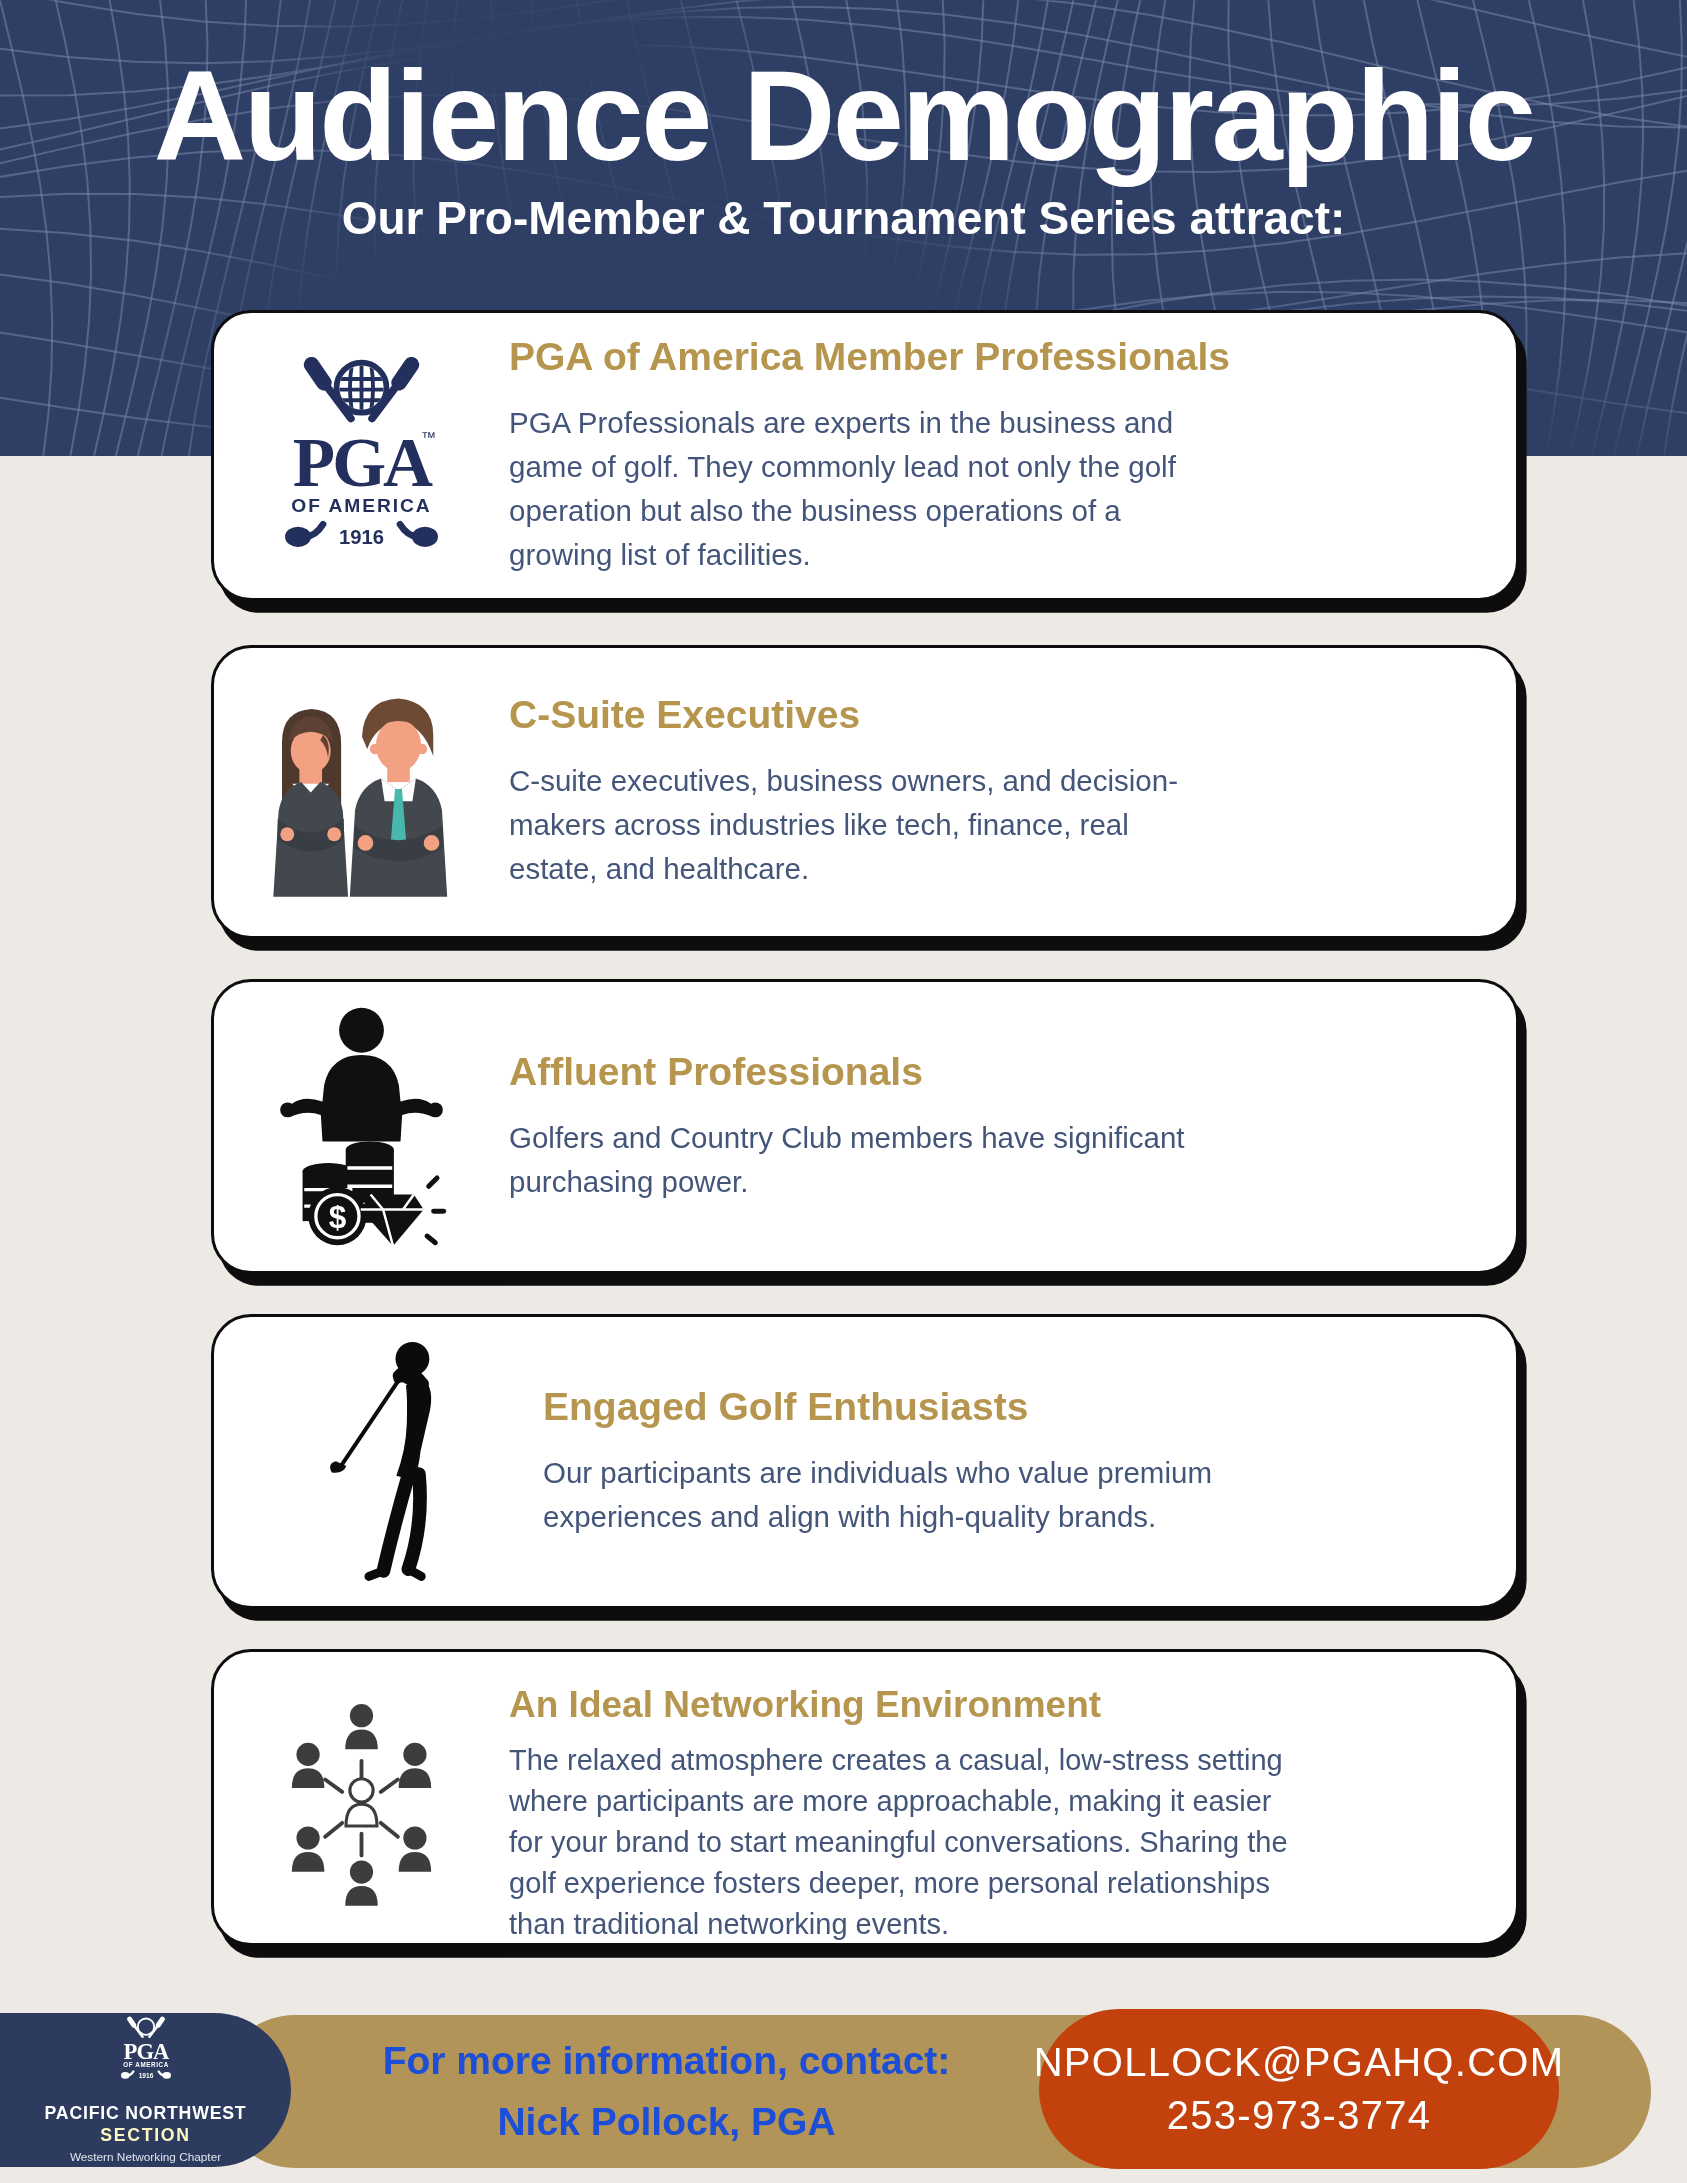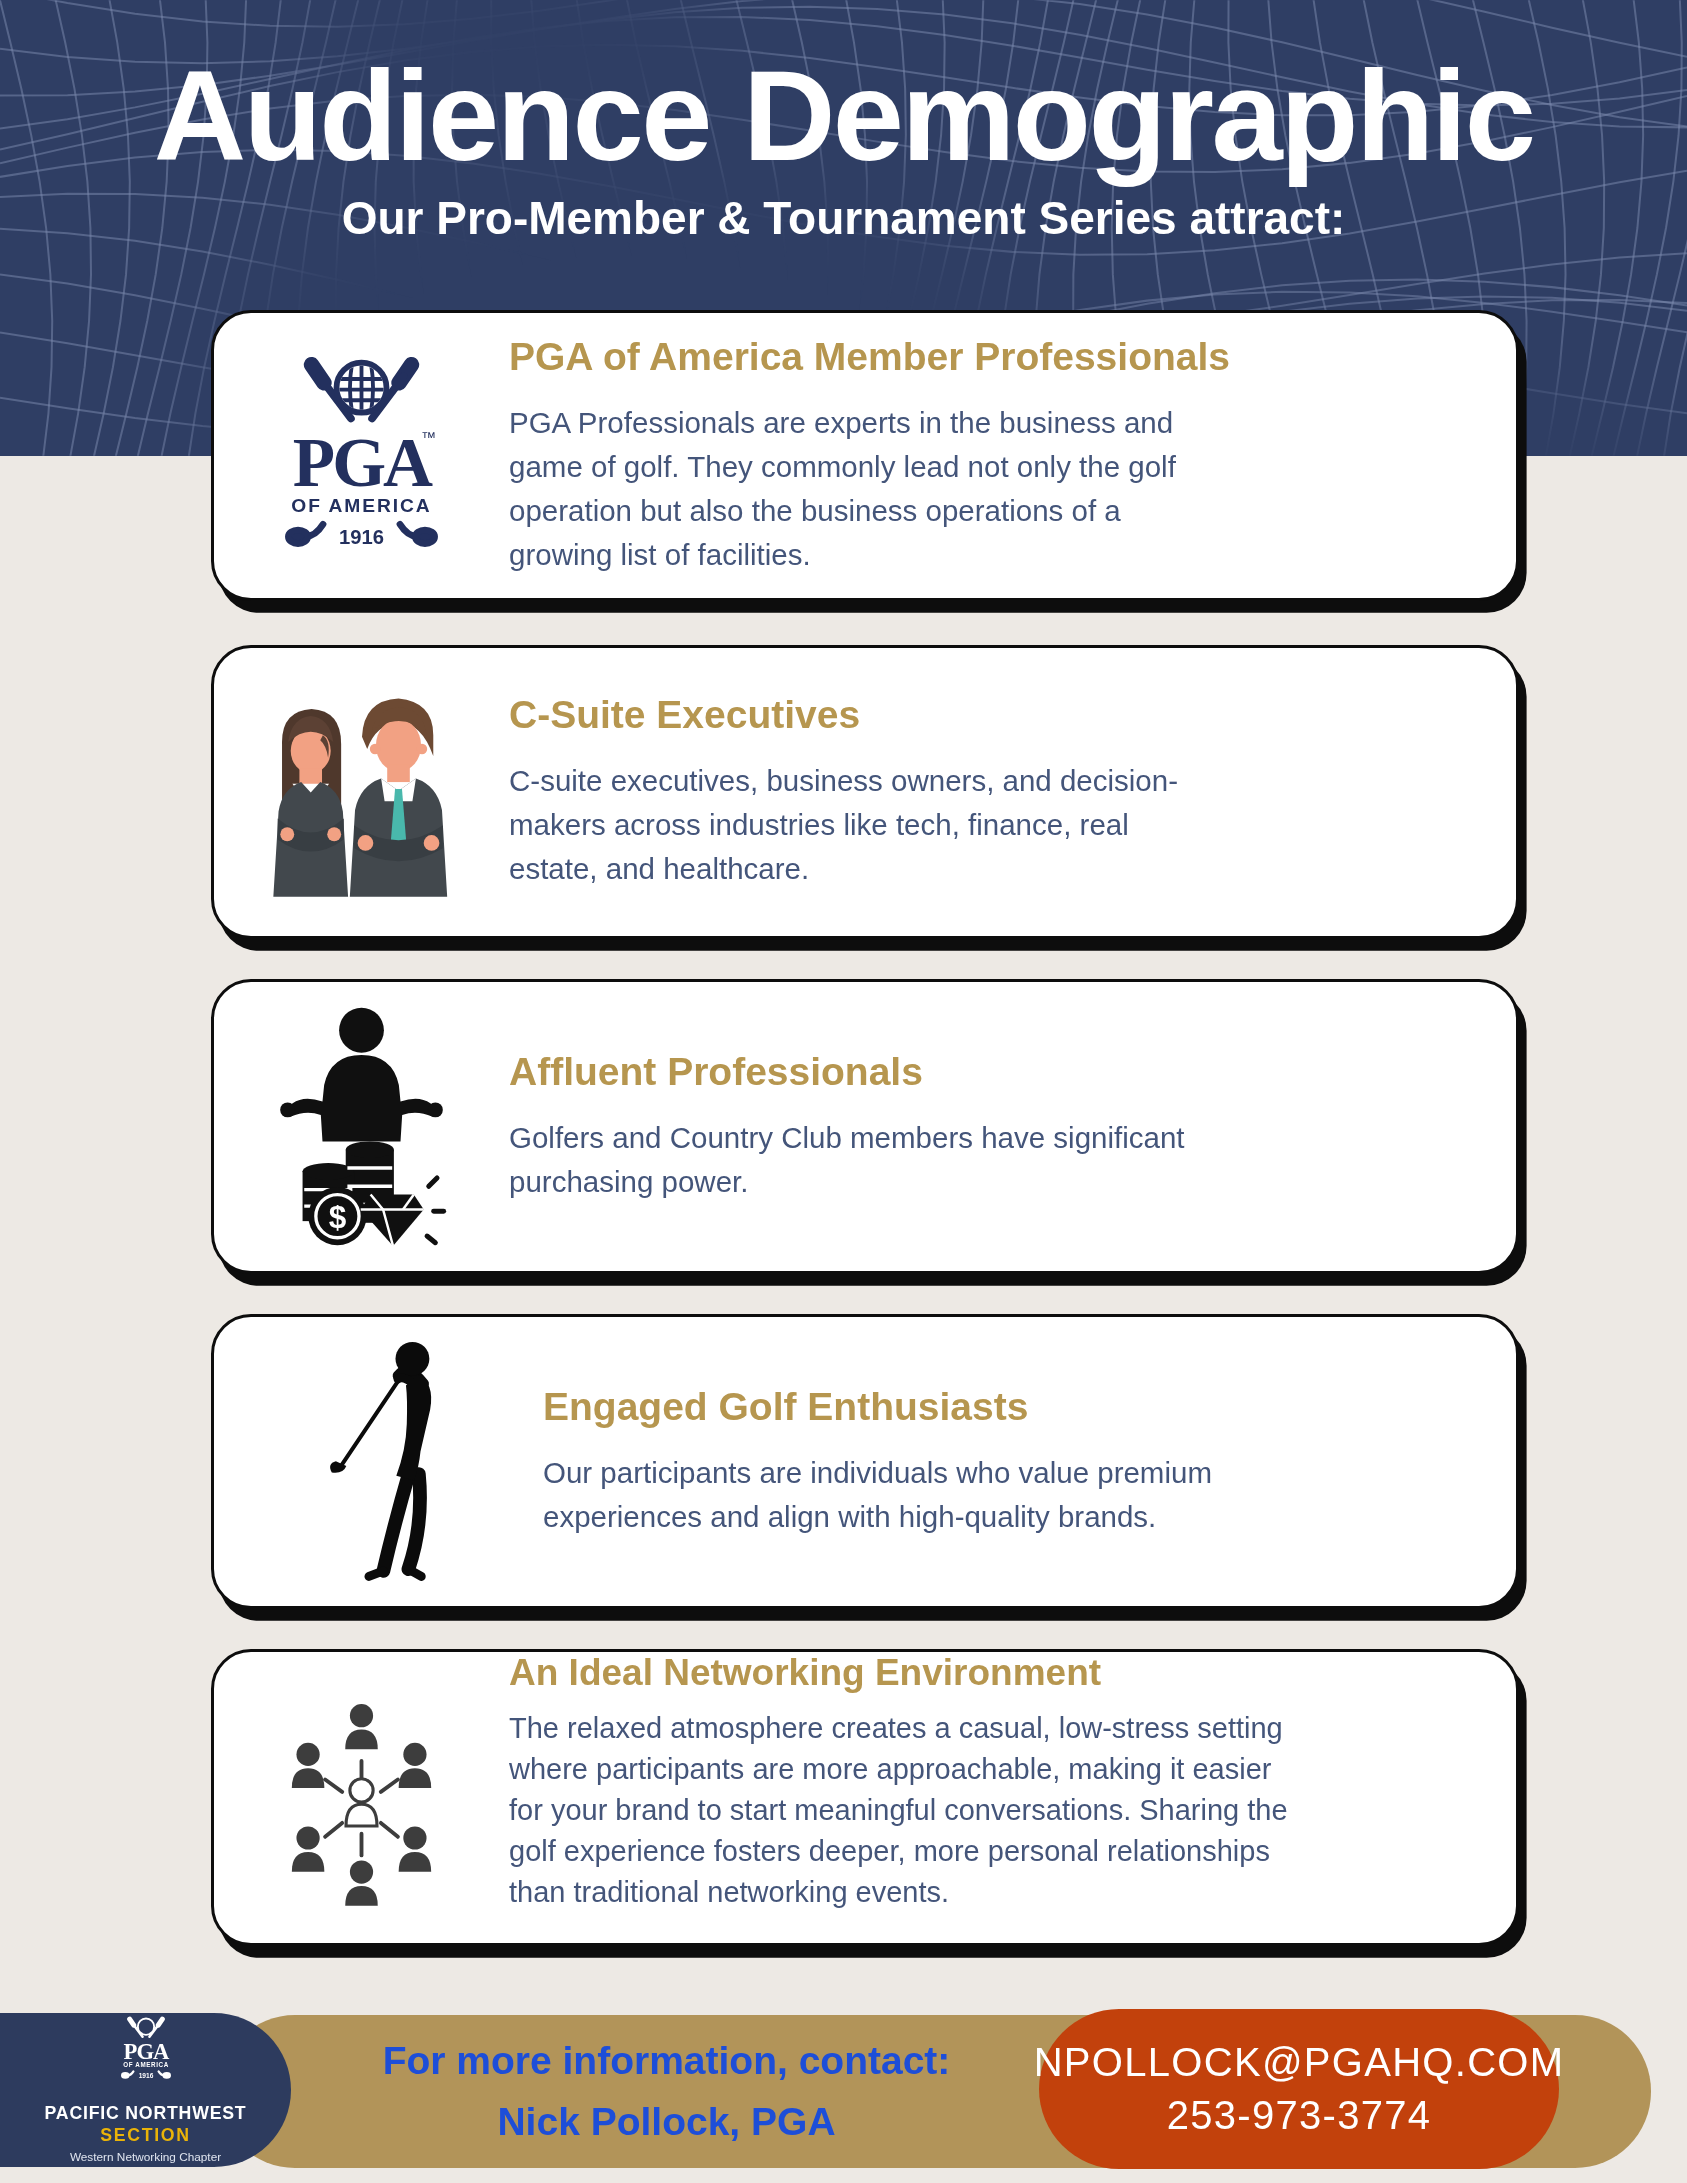--- a/index.html
+++ b/index.html
@@ -21,37 +21,37 @@
           border:3.4px solid #0d0d0d; border-radius:40px; box-shadow:7.6px 11.8px 0 #0d0d0d;
           display:flex; align-items:center; }
   .card-1 { top:310px;  height:291px; }
   .card-2 { top:645px;  height:294px; }
   .card-3 { top:979px; height:295px; }
   .card-4 { top:1314px; height:295px;padding-left:34px; }
   .card-5 { top:1649px; height:297px; align-items:flex-start; }
   .icon-box { flex:0 0 295px; display:flex; align-items:center; justify-content:center; height:100%; }
   .card-5 .icon-box { height:auto; margin-top:30px; }
   .txt { flex:1 1 auto; padding-right:42px; }
-  .card-5 .txt { }
+  .card-5 .txt { padding-top:32px; }
   .card-title { font-size:39px; font-weight:700; color:#b6964f; margin-bottom:22px; letter-spacing:0; }
   .card-5 .card-title { font-size:37px; margin-bottom:13.5px; }
   .card-body { font-size:29.5px; line-height:44px; color:#44557a; white-space:pre-line; }
   .card-5 .card-body { font-size:29px; line-height:41px; }
 
   .pga-logo-card { color:#23305e; }
   .pga-logo-foot { color:#ffffff; }
 
   
   .f-gold  { position:absolute; left:219px; top:2015px; width:1432px; height:153px;
              background:#b29459; border-radius:76px; }
   .f-left  { position:absolute; left:0; top:2013px; width:291px; height:154px;
              background:#2d3b5e; border-radius:0 80px 80px 0;
              display:flex; flex-direction:column; align-items:center; justify-content:center; }
   .f-left .org1 { color:#ffffff; font-size:17.7px; font-weight:700; letter-spacing:0.8px; margin-top:21px; }
-  .f-left .org2 { color:#eab308; font-size:17.7px; font-weight:700; letter-spacing:1.7px; margin-top:1.7px; }
+  .f-left .org2 { color:#fef9c3; font-size:17.7px; font-weight:700; letter-spacing:1.7px; margin-top:1.7px; }
   .f-left .chapter { color:#dfe4ef; font-size:11.8px; margin-top:4.2px; }
   .f-mid   { position:absolute; left:291px; top:2015px; width:751px; height:153px;
              display:flex; flex-direction:column; align-items:center; justify-content:center; gap:17px; }
   .f-mid div { color:#1d4ed8; font-size:39px;font-weight:bold; }
   .f-right { position:absolute; left:1039px; top:2009px; width:520px; height:160px;
              background:#c2410c; border-radius:80px;
              display:flex; flex-direction:column; align-items:center; justify-content:center; gap:8.4px; }
   .f-right div { color:#ffffff; font-size:40px; letter-spacing:1.3px; font-weight:400; }
 </style>
 </head>

